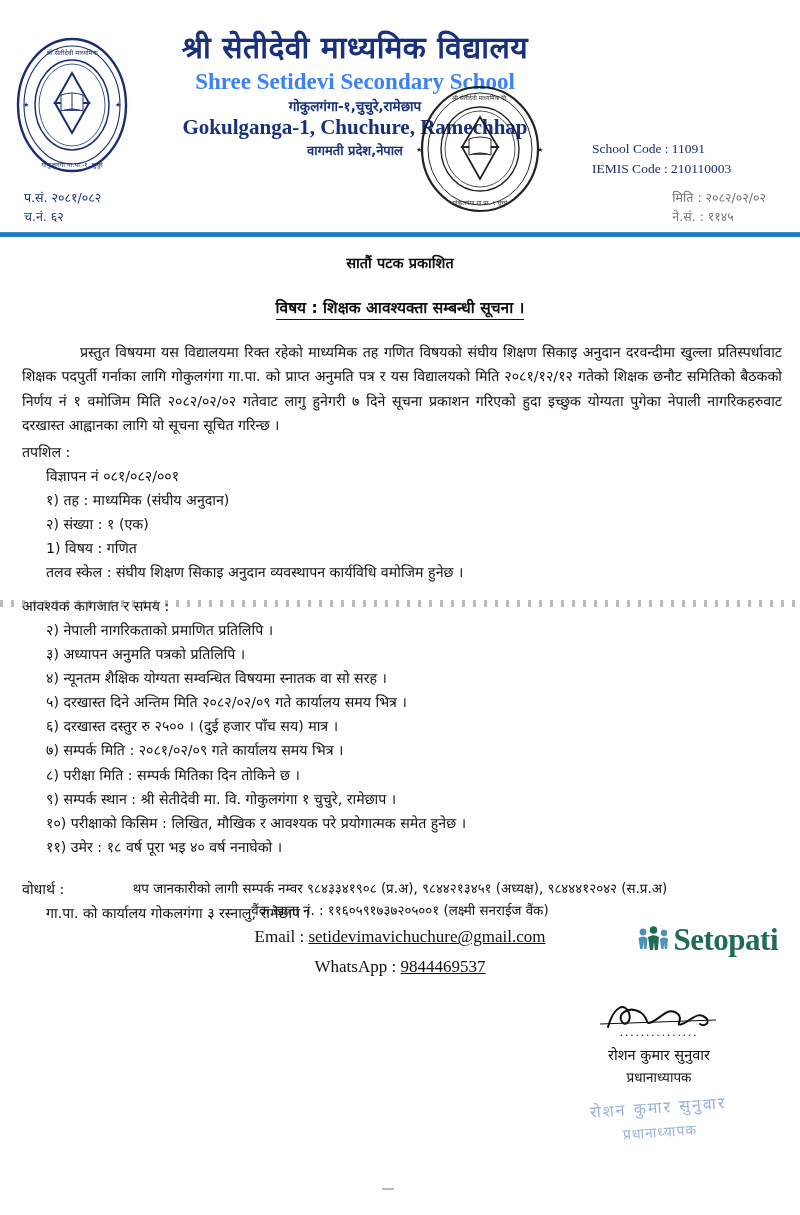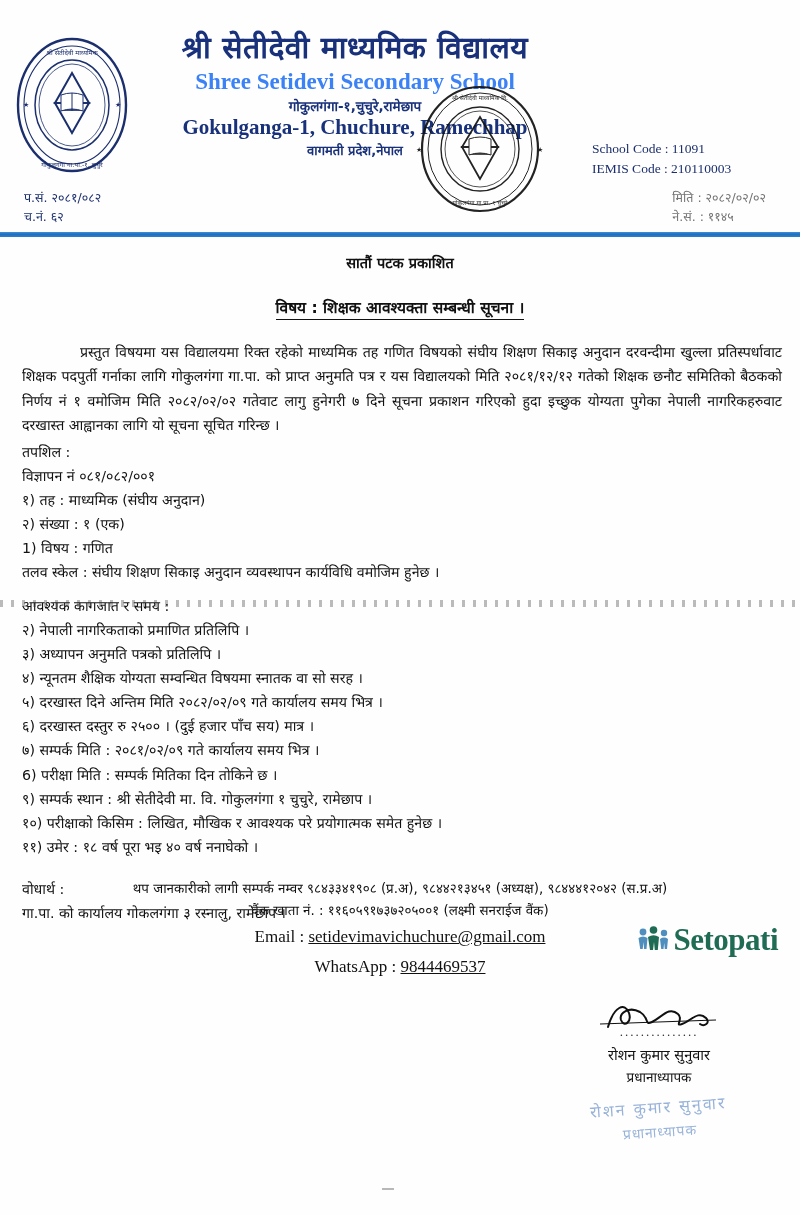--- a/index.html
+++ b/index.html
@@ -175,21 +175,21 @@
   }
 
   .block {
     font-family: "DejaVu Sans", sans-serif;
     font-size: 14.2px;
     line-height: 1.70;
     color: #111;
     margin: 2px 18px 0 22px;
   }
   .block .lbl { display: block; }
-  .block .row { display: block; white-space: nowrap; }
+  .block .row { display: block; white-space: nowrap; margin-left: 24px; }
 
   .gap-sm { height: 7px; }
   .gap-md { height: 16px; }
 
   
   .perf {
     position: absolute;
     left: 0;
     top: 600px;
     width: 800px;
@@ -389,21 +389,21 @@
     <div class="gap-sm"></div>
 
     <div class="block">
       <span class="lbl">आवश्यक कागजात र समय :</span>
       <span class="row">२) नेपाली नागरिकताको प्रमाणित प्रतिलिपि ।</span>
       <span class="row">३) अध्यापन अनुमति पत्रको प्रतिलिपि ।</span>
       <span class="row">४) न्यूनतम शैक्षिक योग्यता सम्वन्धित विषयमा स्नातक वा सो सरह ।</span>
       <span class="row">५) दरखास्त दिने अन्तिम मिति २०८२/०२/०९ गते कार्यालय समय भित्र ।</span>
       <span class="row">६) दरखास्त दस्तुर रु २५०० । (दुई हजार पाँच सय) मात्र ।</span>
       <span class="row">७) सम्पर्क मिति : २०८१/०२/०९ गते कार्यालय समय भित्र ।</span>
-      <span class="row">6) परीक्षा मिति : सम्पर्क मितिका दिन तोकिने छ ।</span>
+      <span class="row">८) परीक्षा मिति : सम्पर्क मितिका दिन तोकिने छ ।</span>
       <span class="row">९) सम्पर्क स्थान : श्री सेतीदेवी मा. वि. गोकुलगंगा १ चुचुरे, रामेछाप ।</span>
       <span class="row">१०) परीक्षाको किसिम : लिखित, मौखिक र आवश्यक परे प्रयोगात्मक समेत हुनेछ ।</span>
       <span class="row">११) उमेर : १८ वर्ष पूरा भइ ४० वर्ष ननाघेको ।</span>
     </div>
 
     <div class="gap-md"></div>
 
     <div class="block">
       <span class="lbl">वोधार्थ :</span>
       <span class="row">गा.पा. को कार्यालय गोकलगंगा ३ रस्नालु, रामेछाप ।</span>

